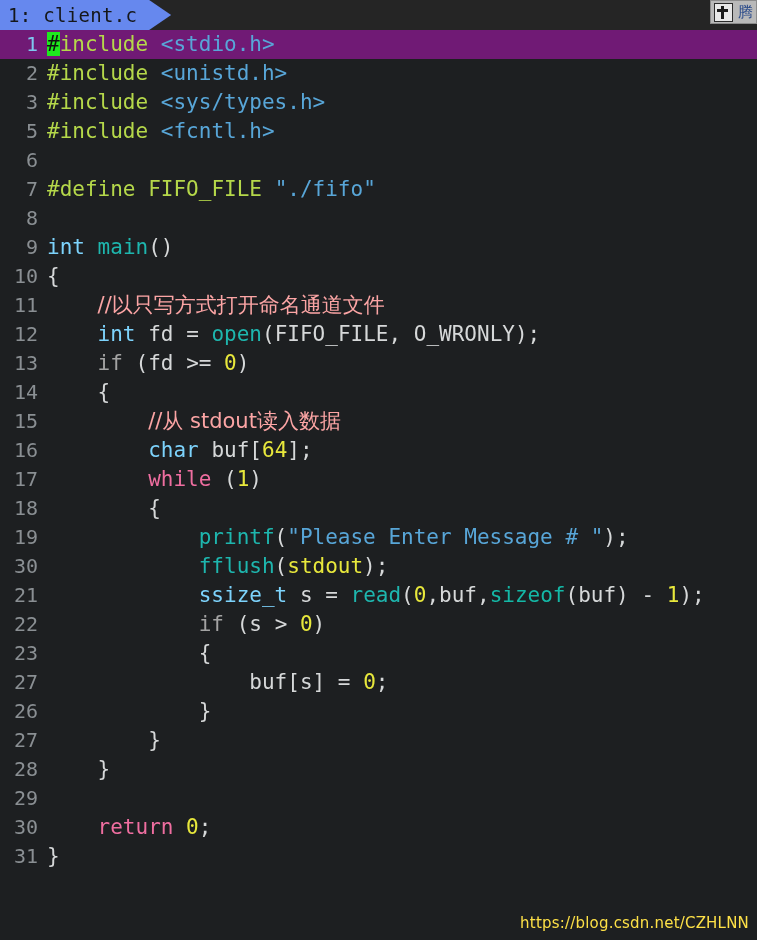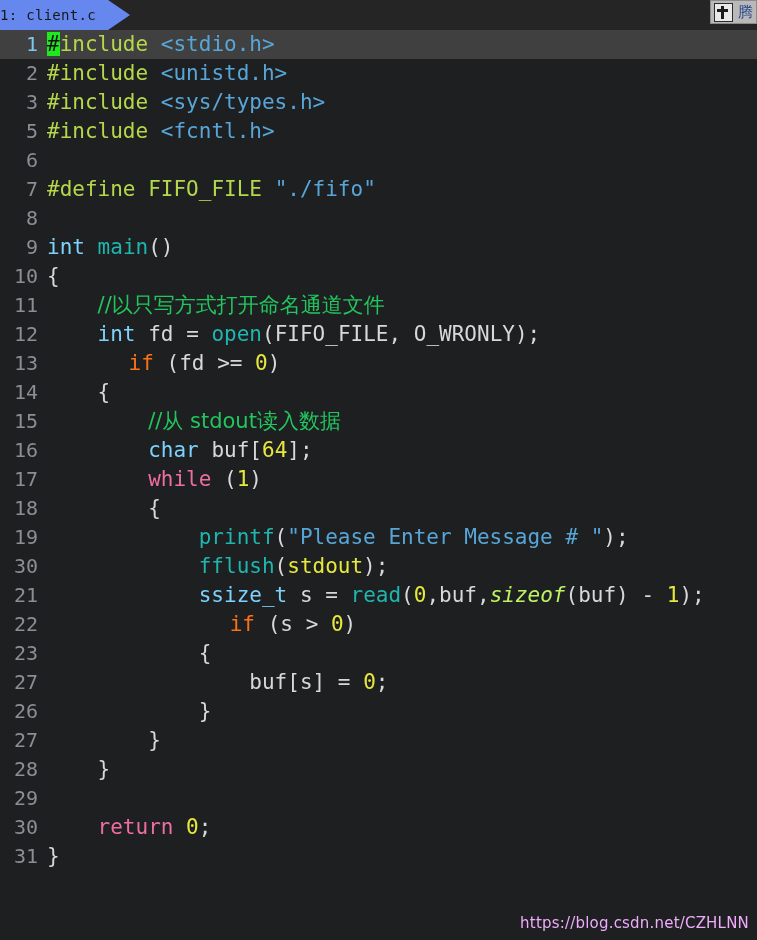--- a/index.html
+++ b/index.html
@@ -28,25 +28,25 @@
     background: #252525;
     overflow: hidden;
   }
   .tab {
     position: absolute;
     left: 0;
     top: 0;
     height: 30px;
     display: flex;
     align-items: center;
-    padding-left: 0;
+    padding-left: 8px;
     padding-right: 34px;
     background: #6688ee;
     color: #15171a;
-    font-size: 14px;
+    font-size: 19px;
     letter-spacing: 0.3px;
     line-height: 30px;
     white-space: pre;
     clip-path: polygon(0 0, calc(100% - 22px) 0, 100% 50%, calc(100% - 22px) 100%, 0 100%);
   }
 
   
   .ime-widget {
     position: absolute;
     right: 0;
@@ -96,21 +96,21 @@
     overflow: hidden;
   }
   .code-line {
     position: relative;
     height: 29px;
     line-height: 29px;
     white-space: pre;
     font-size: 21px;
   }
   .code-line.current {
-    background: #404040;
+    background: #701a75;
   }
   .lnum {
     display: inline-block;
     width: 38px;
     text-align: right;
     color: #8a8f93;
     font-size: 20px;
     vertical-align: top;
     user-select: none;
   }
@@ -122,42 +122,42 @@
     vertical-align: top;
   }
 
   
   .t-plain   { color: #d6d8d9; }
   .t-pre     { color: #b5d84a; }   
   .t-header  { color: #58a6d8; }   
   .t-string  { color: #58a6d8; }   
   .t-type    { color: #7dd3fc; }   
   .t-func    { color: #1eb6ae; }   
-  .t-kw      { color: #f97316; margin-left: 31px; }   
+  .t-kw      { color: #a3a3a3; }   
   .t-kw2     { color: #ef6ea0; }   
   .t-num     { color: #e8e83c; }   
-  .t-comment { color: #22c55e; }   
-  .t-op      { color: #bef264; font-style: italic; }   
+  .t-comment { color: #fca5a5; }   
+  .t-op      { color: #14b8a6; }   
   .t-std     { color: #e8e83c; }
 
   .cursor {
     background: #1ee81e;
     color: #111;
   }
 
   .cjk {
     font-family: "DejaVu Sans", "Liberation Sans", sans-serif;
   }
 
   
   .watermark {
     position: absolute;
     right: 8px;
     bottom: 8px;
-    color: #f0abfc;
+    color: #fde047;
     font-size: 15px;
     font-family: "DejaVu Sans", "Liberation Sans", sans-serif;
     letter-spacing: 0.2px;
     z-index: 30;
   }
 </style>
 </head>
 <body>
 
 <div id="app">

